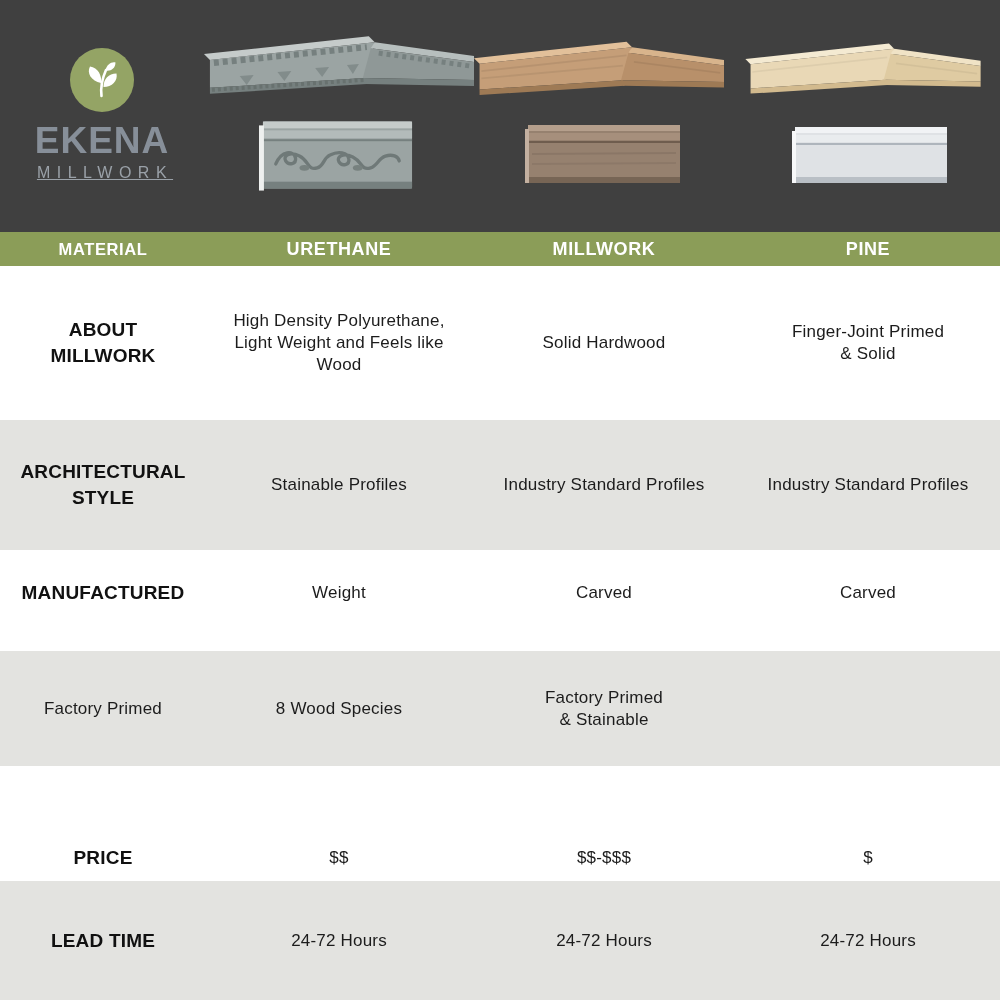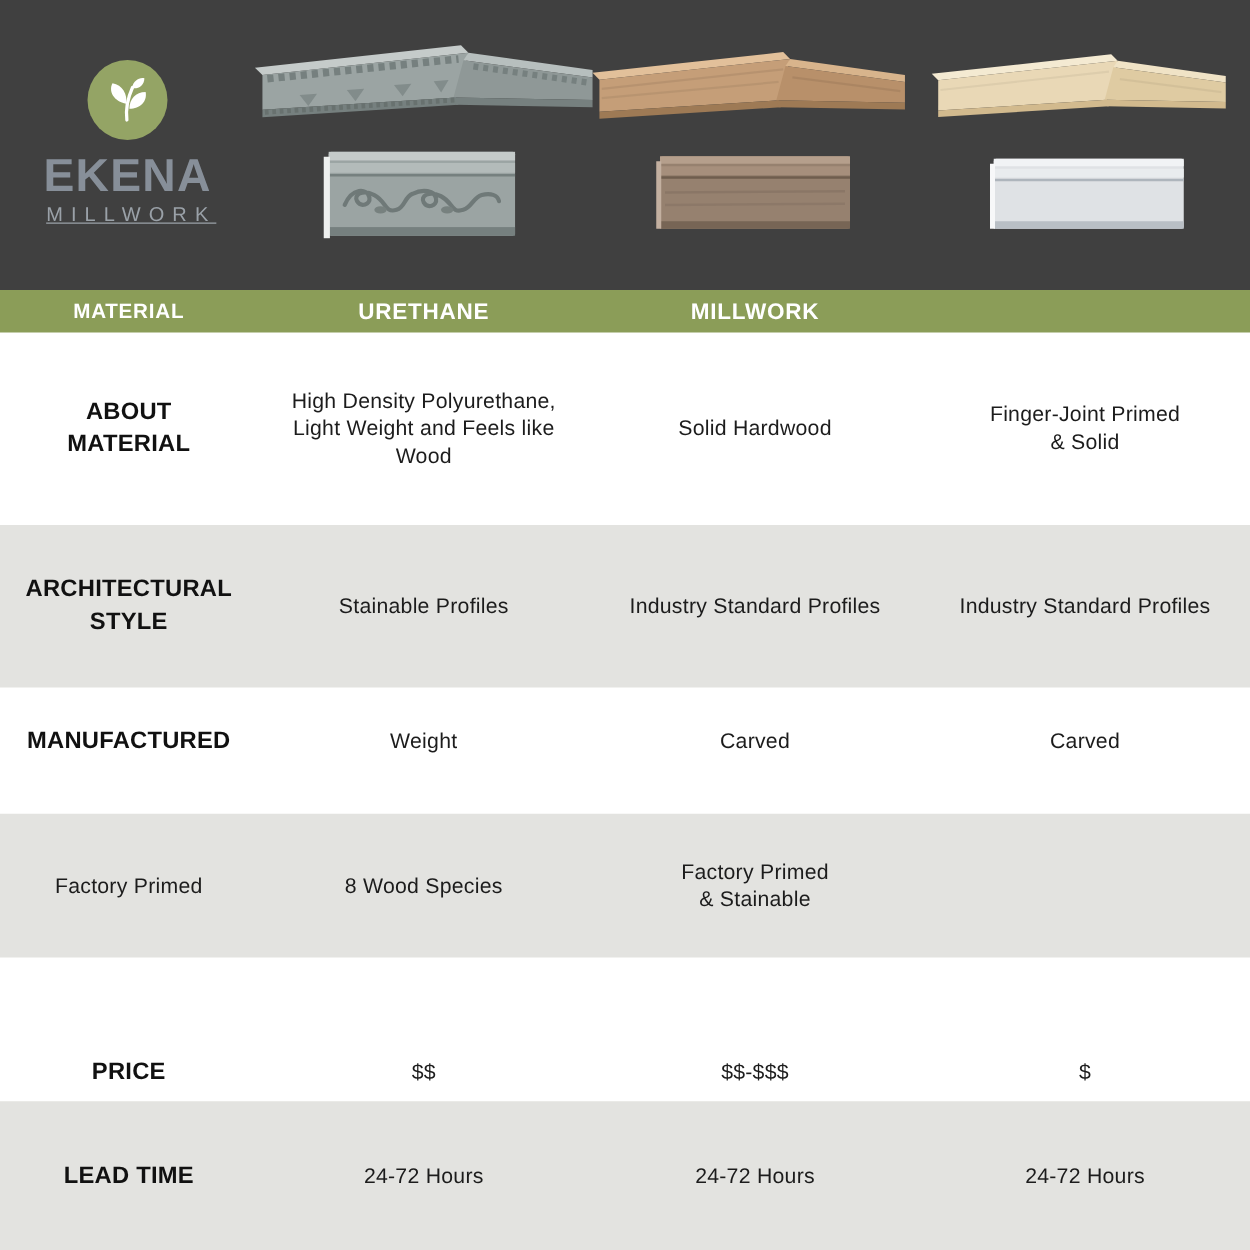--- a/index.html
+++ b/index.html
@@ -149,25 +149,26 @@
         <rect x="4" y="53" width="152" height="6" fill="#b9bfc5"></rect>
         <rect x="1" y="7" width="4" height="52" fill="#f7f8f9"></rect>
       </svg>
     </div>
   </header>
 
   <div class="bar">
     <div class="cell mat">MATERIAL</div>
     <div class="cell col">URETHANE</div>
     <div class="cell col">MILLWORK</div>
+    <div class="cell col">PINE</div>
   </div>
 
   <div class="row r0">
     <div class="label">ABOUT
-MATERIAL</div>
+MILLWORK</div>
     <div class="val">High Density Polyurethane,
 Light Weight and Feels like
 Wood</div>
     <div class="val">Solid Hardwood</div>
     <div class="val">Finger-Joint Primed
 &amp; Solid</div>
   </div>
 
   <div class="row r1 gray">
     <div class="label">ARCHITECTURAL

